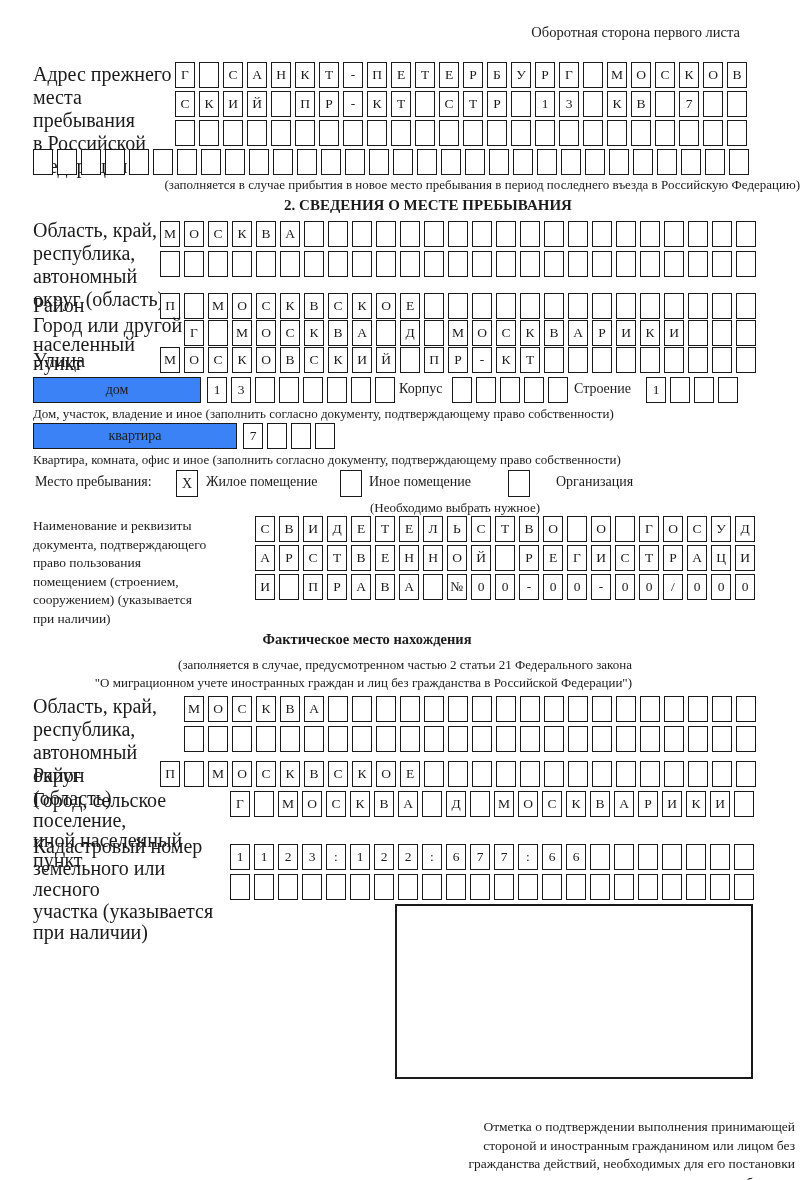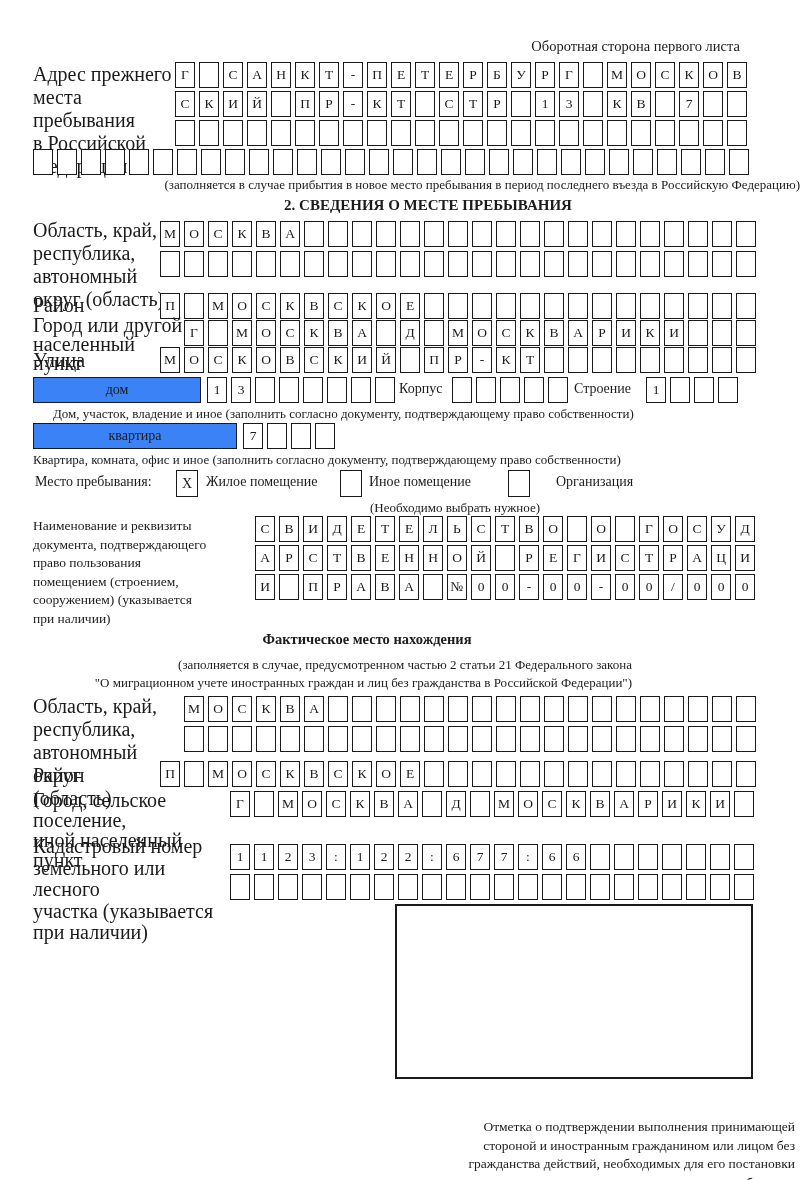--- a/index.html
+++ b/index.html
@@ -29,21 +29,21 @@
   .title{font-size:15px;font-weight:bold;text-align:center;margin-left:28px;}
   .header-note{font-size:14.5px;}
   .inline-label{font-size:14px;white-space:nowrap;}
   .stamp-rect{position:absolute;box-sizing:border-box;border:2px solid #1a1a1a;background:#fff;}
 </style>
 </head>
 <body>
 
 <div id="page">
 
-  <div class="abs header-note" style="top:24px;right:60px;margin-top:14px;">Оборотная сторона первого листа</div>
+  <div class="abs header-note" style="top:24px;right:60px;">Оборотная сторона первого листа</div>
 
   <div class="abs label" style="top:63px;left:33px;width:150px;">Адрес прежнего
 места пребывания
 в Российской
 Федерации</div>
   <div class="row" style="top:62px;left:175px;">
       <div class="cell">Г</div>
       <div class="cell"></div>
       <div class="cell">С</div>
       <div class="cell">А</div>
@@ -323,21 +323,21 @@
       <div class="cell"></div>
       <div class="cell"></div>
     </div>
   <div class="abs inline-label" style="top:381px;left:574px;">Строение</div>
   <div class="row" style="top:377px;left:646px;">
       <div class="cell">1</div>
       <div class="cell"></div>
       <div class="cell"></div>
       <div class="cell"></div>
     </div>
-  <div class="abs caption-left" style="top:406px;left:33px;margin-left:20px;">Дом, участок, владение и иное (заполнить согласно документу, подтверждающему право собственности)</div>
+  <div class="abs caption-left" style="top:406px;left:33px;">Дом, участок, владение и иное (заполнить согласно документу, подтверждающему право собственности)</div>
 
   <div class="widebox" style="top:423px;left:33px;width:204px;">
     <span>квартира</span>
   </div>
   <div class="row" style="top:423px;left:243px;">
       <div class="cell">7</div>
       <div class="cell"></div>
       <div class="cell"></div>
       <div class="cell"></div>
     </div>

